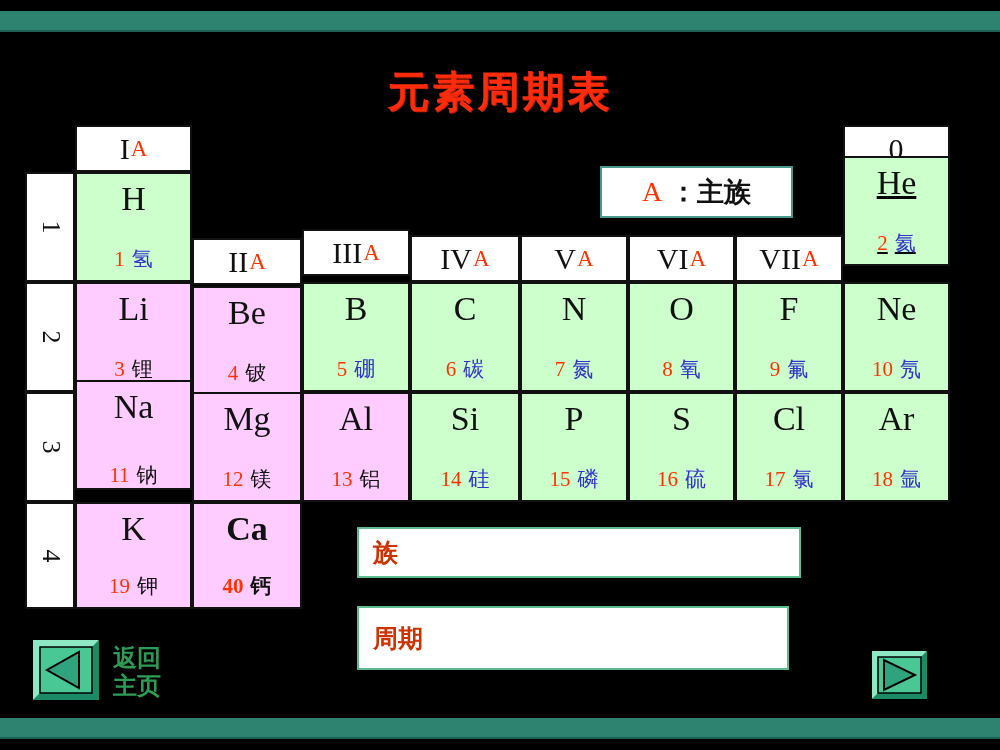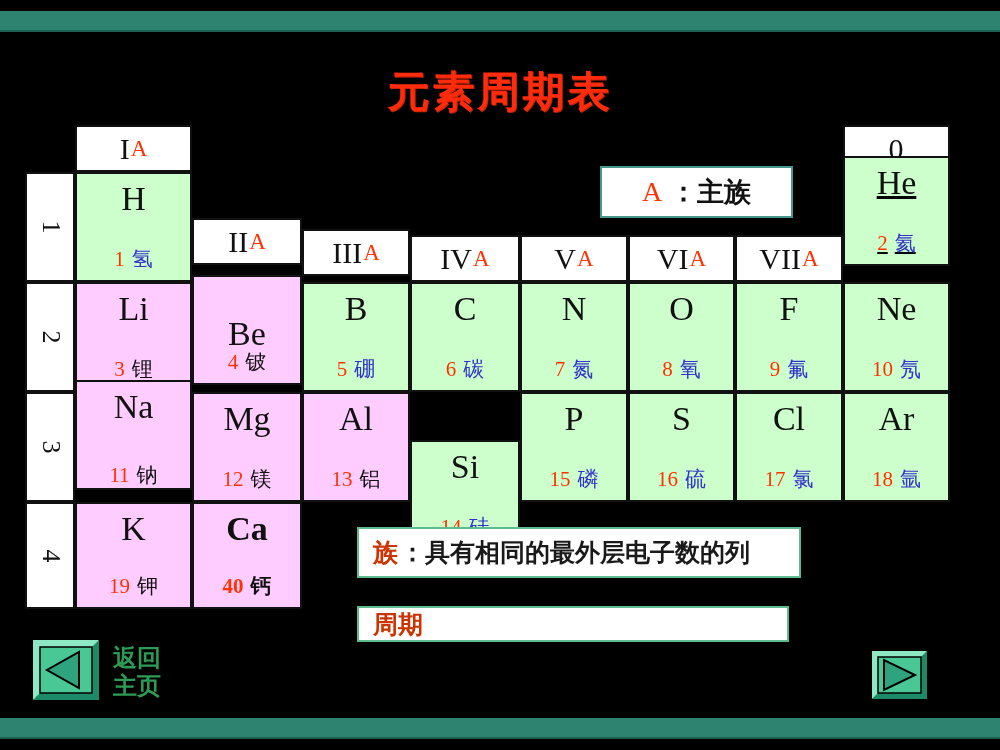--- a/index.html
+++ b/index.html
@@ -30,21 +30,21 @@
   .legend-box{position:absolute;left:600px;top:166px;width:193px;height:52px;box-sizing:border-box;
       border:2px solid #44998A;background:#fff;display:flex;align-items:center;justify-content:center;
       font-size:27px;color:#111;}
   .legend-box .red-a{color:#FF3300;margin-right:8px;font-size:28px;}
   .legend-box .rest{font-family:"Liberation Sans","DejaVu Sans",sans-serif;font-weight:bold;}
   .note-box{position:absolute;box-sizing:border-box;border:2px solid #5EBB8F;background:#fff;
       display:flex;align-items:center;padding-left:14px;white-space:nowrap;
       font-family:"Liberation Sans","DejaVu Sans",sans-serif;font-weight:bold;font-size:25px;color:#1a1a1a;}
   .note-box .head{color:#CC3300;margin-right:2px;}
   .note-zu{left:357px;top:527px;width:444px;height:51px;}
-  .note-zq{left:357px;top:606px;width:432px;height:36px;}
+  .note-zq{left:357px;top:606px;width:432px;height:64px;}
   
   .nav-btn{position:absolute;padding:0;margin:0;border:none;background:transparent;cursor:pointer;}
   .nav-back{left:32px;top:639px;width:68px;height:62px;}
   .nav-fwd{left:871px;top:650px;width:57px;height:50px;}
   .back-label{position:absolute;left:113px;top:644px;
       font-family:"Liberation Sans","DejaVu Sans",sans-serif;font-weight:bold;
       font-size:24px;line-height:1.15;color:#2E9B55;cursor:pointer;}
 </style>
 </head>
 <body>
@@ -54,21 +54,21 @@
   <div class="bar bar-top"></div>
   <div class="bar bar-bottom"></div>
 
   <h1 class="title">元素周期表</h1>
 
   <div id="table-layer">
       <div class="cell gh" style="left: 75px; top: 125px; width: 117px; height: 47px;">
         <span>I</span>
         <span class="sub">A</span>
       </div>
-      <div class="cell gh" style="left: 192px; top: 218px; width: 110px; height: 47px;">
+      <div class="cell gh" style="left: 192px; top: 238px; width: 110px; height: 47px;">
         <span>II</span>
         <span class="sub">A</span>
       </div>
       <div class="cell gh" style="left: 302px; top: 229px; width: 108px; height: 47px; text-align: center;">
         <span>III</span>
         <span class="sub">A</span>
       </div>
       <div class="cell gh" style="left: 410px; top: 235px; width: 110px; height: 47px;">
         <span>IV</span>
         <span class="sub">A</span>
@@ -106,21 +106,21 @@
         <div class="el-caption"><span class="el-num">1</span><span class="el-zh">氢</span></div>
       </div>
       <div class="cell el nonmetal" style="left: 843px; top: 156px; width: 107px; height: 110px; text-decoration: underline;">
         <div class="el-symbol">He</div>
         <div class="el-caption"><span class="el-num">2</span><span class="el-zh">氦</span></div>
       </div>
       <div class="cell el metal" style="left: 75px; top: 282px; width: 117px; height: 110px;">
         <div class="el-symbol">Li</div>
         <div class="el-caption"><span class="el-num">3</span><span class="el-zh">锂</span></div>
       </div>
-      <div class="cell el metal" style="left: 192px; top: 275px; width: 110px; height: 110px; justify-content: flex-end;">
+      <div class="cell el metal" style="left: 192px; top: 286px; width: 110px; height: 110px;">
         <div class="el-symbol">Be</div>
         <div class="el-caption"><span class="el-num">4</span><span class="el-zh">铍</span></div>
       </div>
       <div class="cell el nonmetal" style="left: 302px; top: 282px; width: 108px; height: 110px;">
         <div class="el-symbol">B</div>
         <div class="el-caption"><span class="el-num">5</span><span class="el-zh">硼</span></div>
       </div>
       <div class="cell el nonmetal" style="left: 410px; top: 282px; width: 110px; height: 110px;">
         <div class="el-symbol">C</div>
         <div class="el-caption"><span class="el-num">6</span><span class="el-zh">碳</span></div>
@@ -146,21 +146,21 @@
         <div class="el-caption"><span class="el-num">11</span><span class="el-zh">钠</span></div>
       </div>
       <div class="cell el metal" style="left: 192px; top: 392px; width: 110px; height: 110px;">
         <div class="el-symbol">Mg</div>
         <div class="el-caption"><span class="el-num">12</span><span class="el-zh">镁</span></div>
       </div>
       <div class="cell el metal" style="left: 302px; top: 392px; width: 108px; height: 110px;">
         <div class="el-symbol">Al</div>
         <div class="el-caption"><span class="el-num">13</span><span class="el-zh">铝</span></div>
       </div>
-      <div class="cell el nonmetal" style="left: 410px; top: 392px; width: 110px; height: 110px; margin-top: 48px;">
+      <div class="cell el nonmetal" style="left: 410px; top: 392px; width: 110px; height: 110px;">
         <div class="el-symbol">Si</div>
         <div class="el-caption"><span class="el-num">14</span><span class="el-zh">硅</span></div>
       </div>
       <div class="cell el nonmetal" style="left: 520px; top: 392px; width: 108px; height: 110px;">
         <div class="el-symbol">P</div>
         <div class="el-caption"><span class="el-num">15</span><span class="el-zh">磷</span></div>
       </div>
       <div class="cell el nonmetal" style="left: 628px; top: 392px; width: 107px; height: 110px;">
         <div class="el-symbol">S</div>
         <div class="el-caption"><span class="el-num">16</span><span class="el-zh">硫</span></div>
@@ -183,21 +183,20 @@
       </div>
     </div>
 
   <div class="legend-box">
     <span class="red-a">A</span>
       <span class="rest">：主族</span>
   </div>
 
   <div class="note-box note-zu">
     <span class="head">族</span>
-      <span>：具有相同的最外层电子数的列</span>
   </div>
 
   <div class="note-box note-zq">
     <span class="head">周期</span>
   </div>
 
   <button class="nav-btn nav-back">
     <svg width="68" height="62" viewBox="0 0 68 62">
       <rect x="1" y="1" width="66" height="60" fill="#49C795" stroke="#000" stroke-width="2"></rect>
       <polygon points="1,1 67,1 60,8 8,8 8,54 1,61" fill="#8FE8C4"></polygon>

